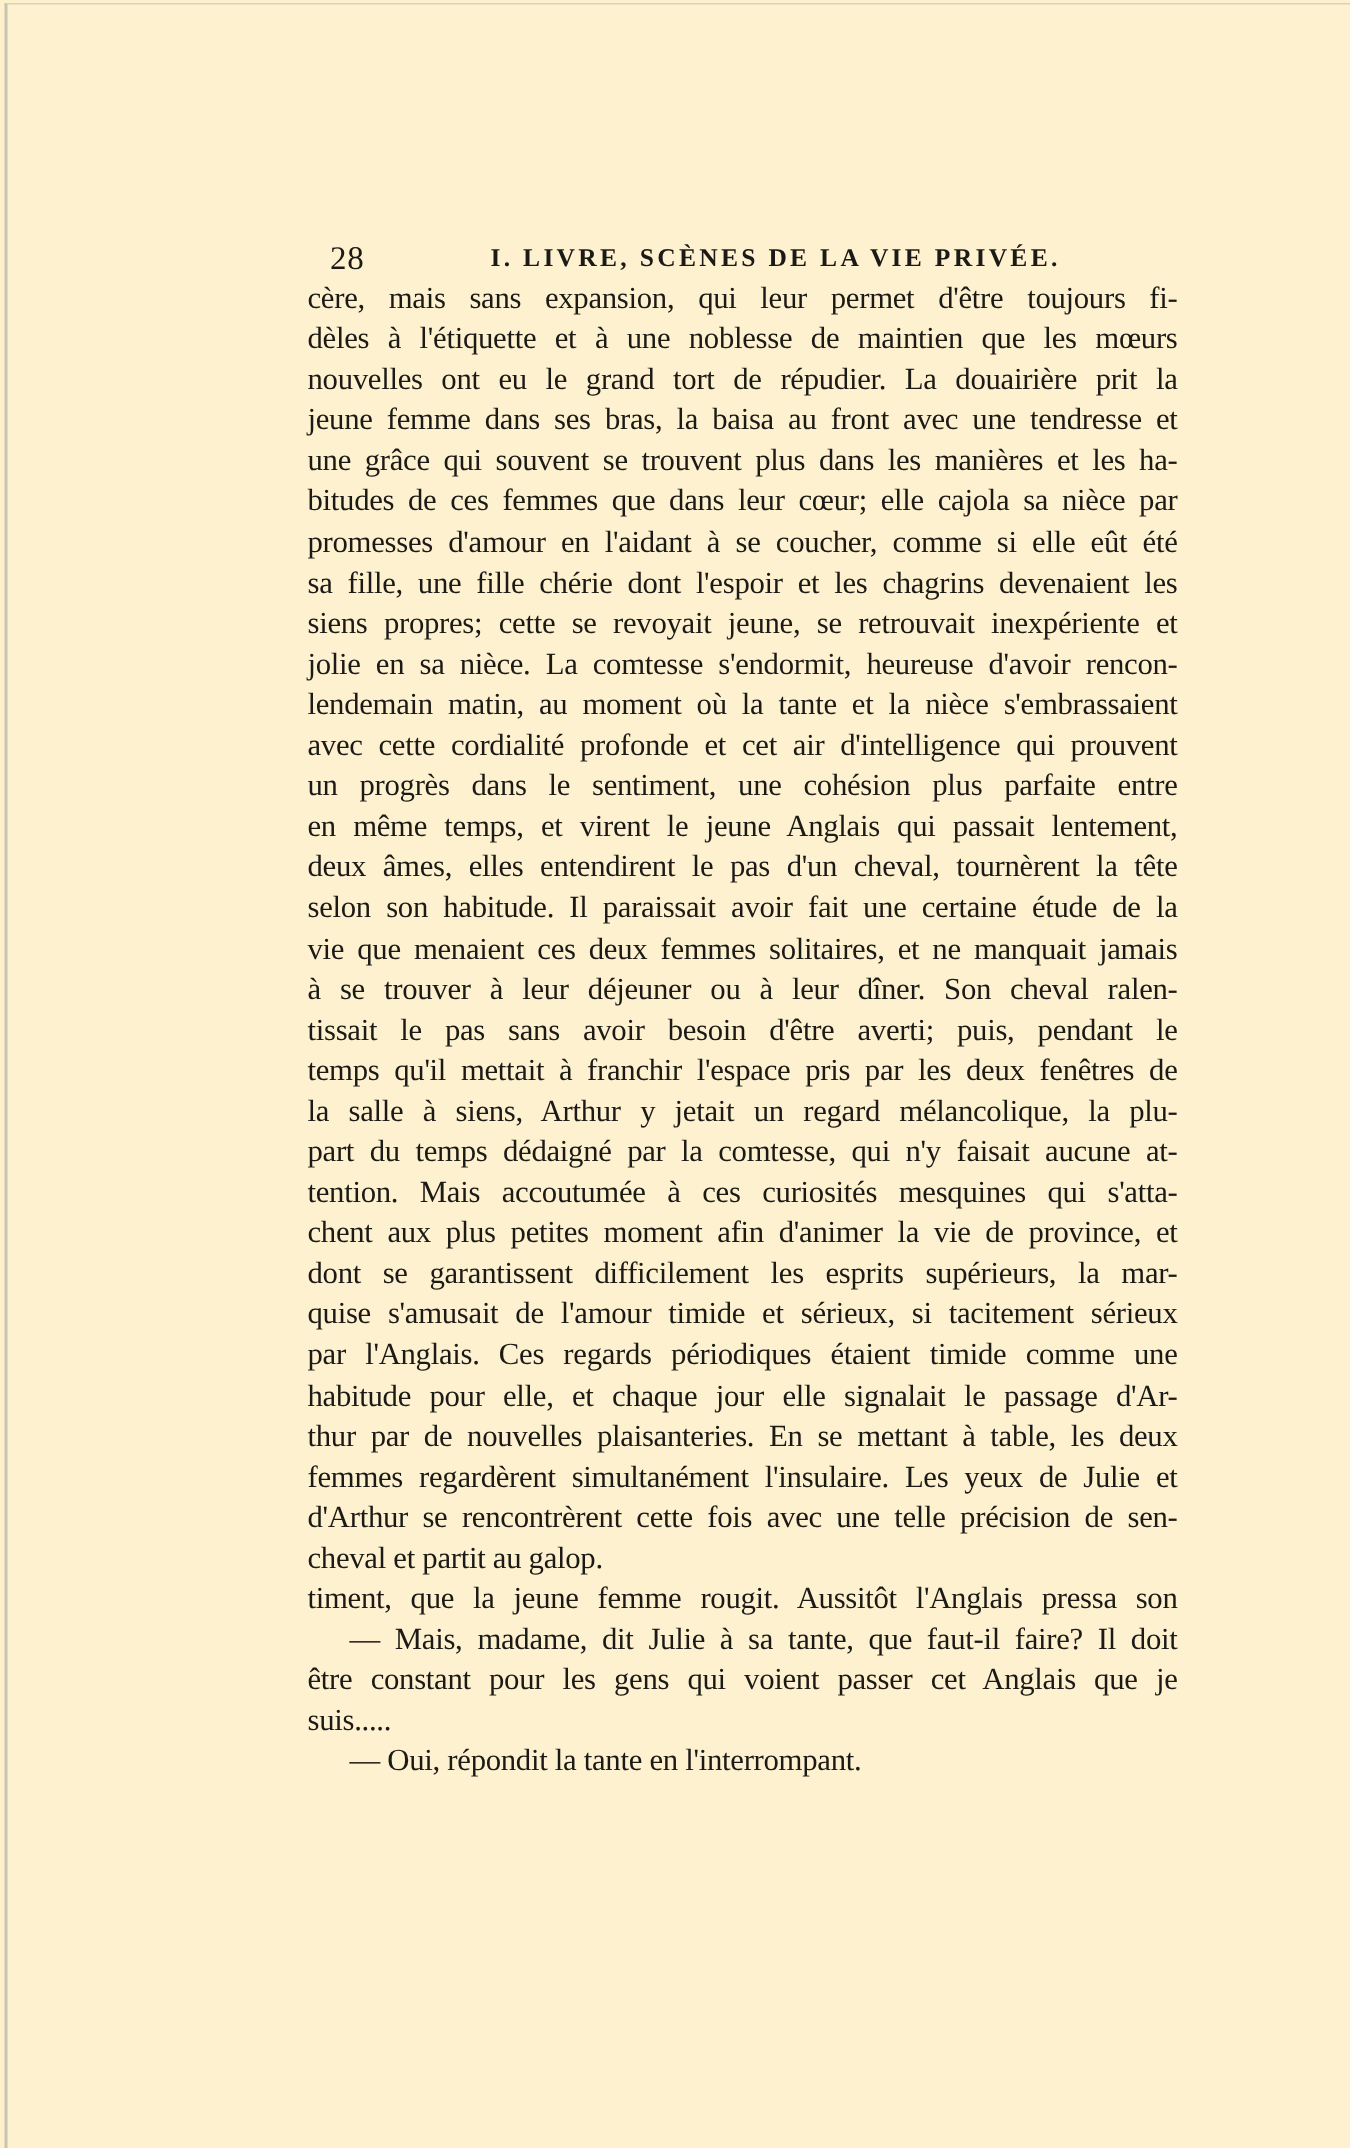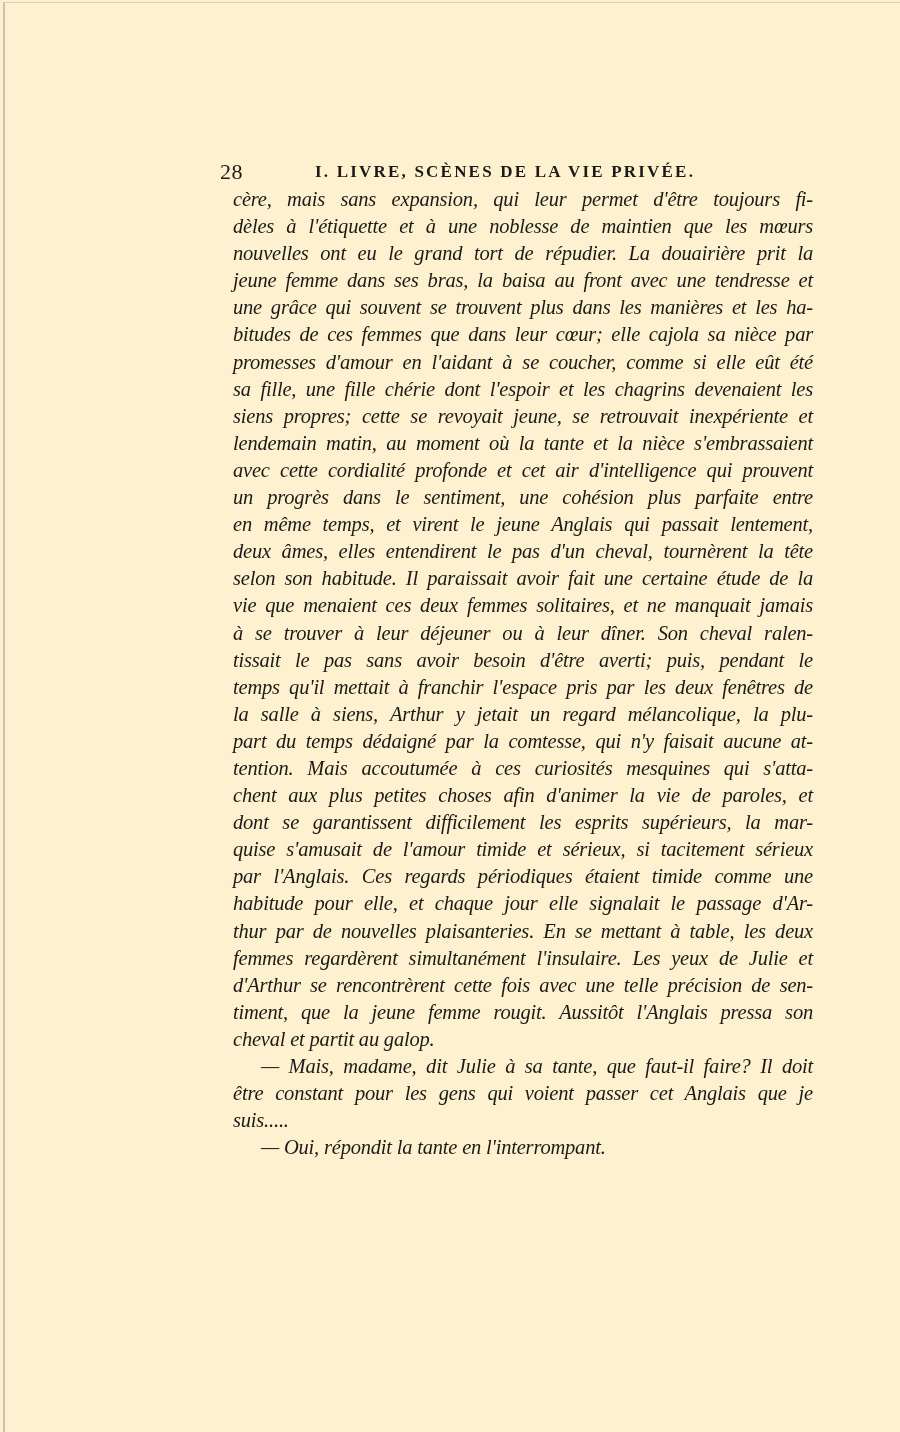--- a/index.html
+++ b/index.html
@@ -34,34 +34,33 @@
     }
     .page-number {
       position: absolute;
       left: 0;
       top: 0;
       font-size: 22px;
       letter-spacing: 0.5px;
     }
     .head-title {
       position: absolute;
-      left: 95px;
+      left: 107px;
       top: 3px;
       font-size: 17px;
       font-weight: bold;
       letter-spacing: 2.2px;
       font-variant: small-caps;
       text-transform: uppercase;
     }
     .body-text {
       position: absolute;
-      left: 228px;
+      left: 200px;
       top: 183px;
       width: 580px;
-      font-style: italic;
     }
     .line {
       display: block;
       height: 27.1px;
       line-height: 27.1px;
       font-size: 20.5px;
       white-space: nowrap;
       text-align: justify;
       text-align-last: justify;
       letter-spacing: -0.2px;
@@ -85,41 +84,42 @@
   <div class="body-text">
     <span class="line">cère, mais sans expansion, qui leur permet d'être toujours fi-</span>
     <span class="line">dèles à l'étiquette et à une noblesse de maintien que les mœurs</span>
     <span class="line">nouvelles ont eu le grand tort de répudier. La douairière prit la</span>
     <span class="line">jeune femme dans ses bras, la baisa au front avec une tendresse et</span>
     <span class="line">une grâce qui souvent se trouvent plus dans les manières et les ha-</span>
     <span class="line">bitudes de ces femmes que dans leur cœur; elle cajola sa nièce par</span>
     <span class="line">promesses d'amour en l'aidant à se coucher, comme si elle eût été</span>
     <span class="line">sa fille, une fille chérie dont l'espoir et les chagrins devenaient les</span>
     <span class="line">siens propres; cette se revoyait jeune, se retrouvait inexpériente et</span>
+    <span class="line">jolie en sa nièce. La comtesse s'endormit, heureuse d'avoir rencon-</span>
     <span class="line">lendemain matin, au moment où la tante et la nièce s'embrassaient</span>
     <span class="line">avec cette cordialité profonde et cet air d'intelligence qui prouvent</span>
     <span class="line">un progrès dans le sentiment, une cohésion plus parfaite entre</span>
     <span class="line">en même temps, et virent le jeune Anglais qui passait lentement,</span>
     <span class="line">deux âmes, elles entendirent le pas d'un cheval, tournèrent la tête</span>
     <span class="line">selon son habitude. Il paraissait avoir fait une certaine étude de la</span>
     <span class="line">vie que menaient ces deux femmes solitaires, et ne manquait jamais</span>
     <span class="line">à se trouver à leur déjeuner ou à leur dîner. Son cheval ralen-</span>
     <span class="line">tissait le pas sans avoir besoin d'être averti; puis, pendant le</span>
     <span class="line">temps qu'il mettait à franchir l'espace pris par les deux fenêtres de</span>
     <span class="line">la salle à siens, Arthur y jetait un regard mélancolique, la plu-</span>
     <span class="line">part du temps dédaigné par la comtesse, qui n'y faisait aucune at-</span>
     <span class="line">tention. Mais accoutumée à ces curiosités mesquines qui s'atta-</span>
-    <span class="line">chent aux plus petites choses afin d'animer la vie de paroles, et</span>
+    <span class="line">chent aux plus petites moment afin d'animer la vie de province, et</span>
     <span class="line">dont se garantissent difficilement les esprits supérieurs, la mar-</span>
     <span class="line">quise s'amusait de l'amour timide et sérieux, si tacitement sérieux</span>
     <span class="line">par l'Anglais. Ces regards périodiques étaient timide comme une</span>
     <span class="line">habitude pour elle, et chaque jour elle signalait le passage d'Ar-</span>
     <span class="line">thur par de nouvelles plaisanteries. En se mettant à table, les deux</span>
     <span class="line">femmes regardèrent simultanément l'insulaire. Les yeux de Julie et</span>
     <span class="line">d'Arthur se rencontrèrent cette fois avec une telle précision de sen-</span>
+    <span class="line last">cheval et partit au galop.</span>
     <span class="line">timent, que la jeune femme rougit. Aussitôt l'Anglais pressa son</span>
-    <span class="line last">cheval et partit au galop.</span>
     <span class="line indent">— Mais, madame, dit Julie à sa tante, que faut-il faire? Il doit</span>
     <span class="line">être constant pour les gens qui voient passer cet Anglais que je</span>
     <span class="line last">suis.....</span>
     <span class="line indent last">— Oui, répondit la tante en l'interrompant.</span>
   </div>
 </div>
 
 </body></html>

